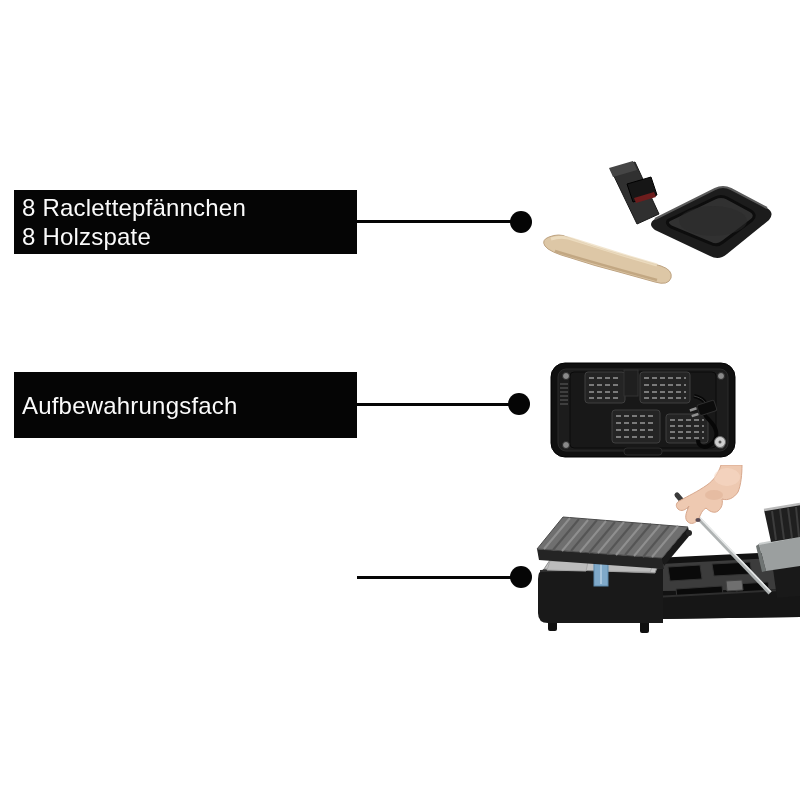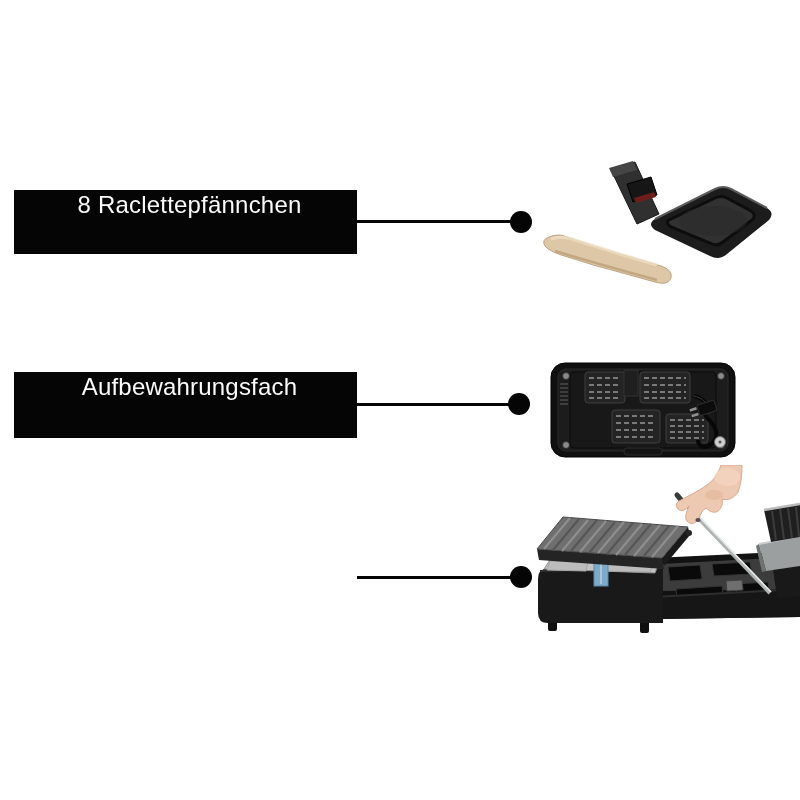--- a/index.html
+++ b/index.html
@@ -2,35 +2,36 @@
 <html><head>
 <meta charset="utf-8">
 <style>
   html,body{margin:0;padding:0;background:#ffffff;}
   #canvas{
     position:relative;width:800px;height:800px;background:#ffffff;overflow:hidden;
     font-family:"Liberation Sans",sans-serif;
   }
   .label-bar{
     position:absolute;left:14px;width:343px;background:#050505;color:#fafafa;
-    display:flex;flex-direction:row;justify-content:center;
+    display:flex;flex-direction:column;justify-content:center;
     padding-left:8px;box-sizing:border-box;
   }
   .label-bar .line{font-size:24px;line-height:29px;font-weight:400;letter-spacing:0.2px;white-space:nowrap;}
   .connector{position:absolute;height:3px;background:#050505;}
   .dot{position:absolute;width:22px;height:22px;border-radius:50%;background:#050505;}
   .photo{position:absolute;}
 </style>
 </head>
 <body>
 
 <div id="canvas">
 
   <div class="label-bar" style="top:190px;height:64px;">
     <div class="line">8 Raclettepfännchen</div>
+    <div class="line">8 Holzspate</div>
   </div>
   <div class="connector" style="left:357px;top:220px;width:164px;"></div>
   <div class="dot" style="left:510px;top:211px;"></div>
 
   <svg class="photo" style="left:535px;top:158px;" width="255" height="130" viewBox="0 0 255 130" role="img">
 
     <polygon points="76,12 100,4 124,56 102,66" fill="#303030" stroke="#191919" stroke-width="1"></polygon>
     <polygon points="74,10 98,3 102,12 78,19" fill="#454545"></polygon>
     <polygon points="92,26 116,19 122,37 98,44" fill="#161616" stroke="#000000" stroke-width="1"></polygon>
     <polygon points="99,40 119,34 121,39 101,45" fill="#6e1d1d"></polygon>

